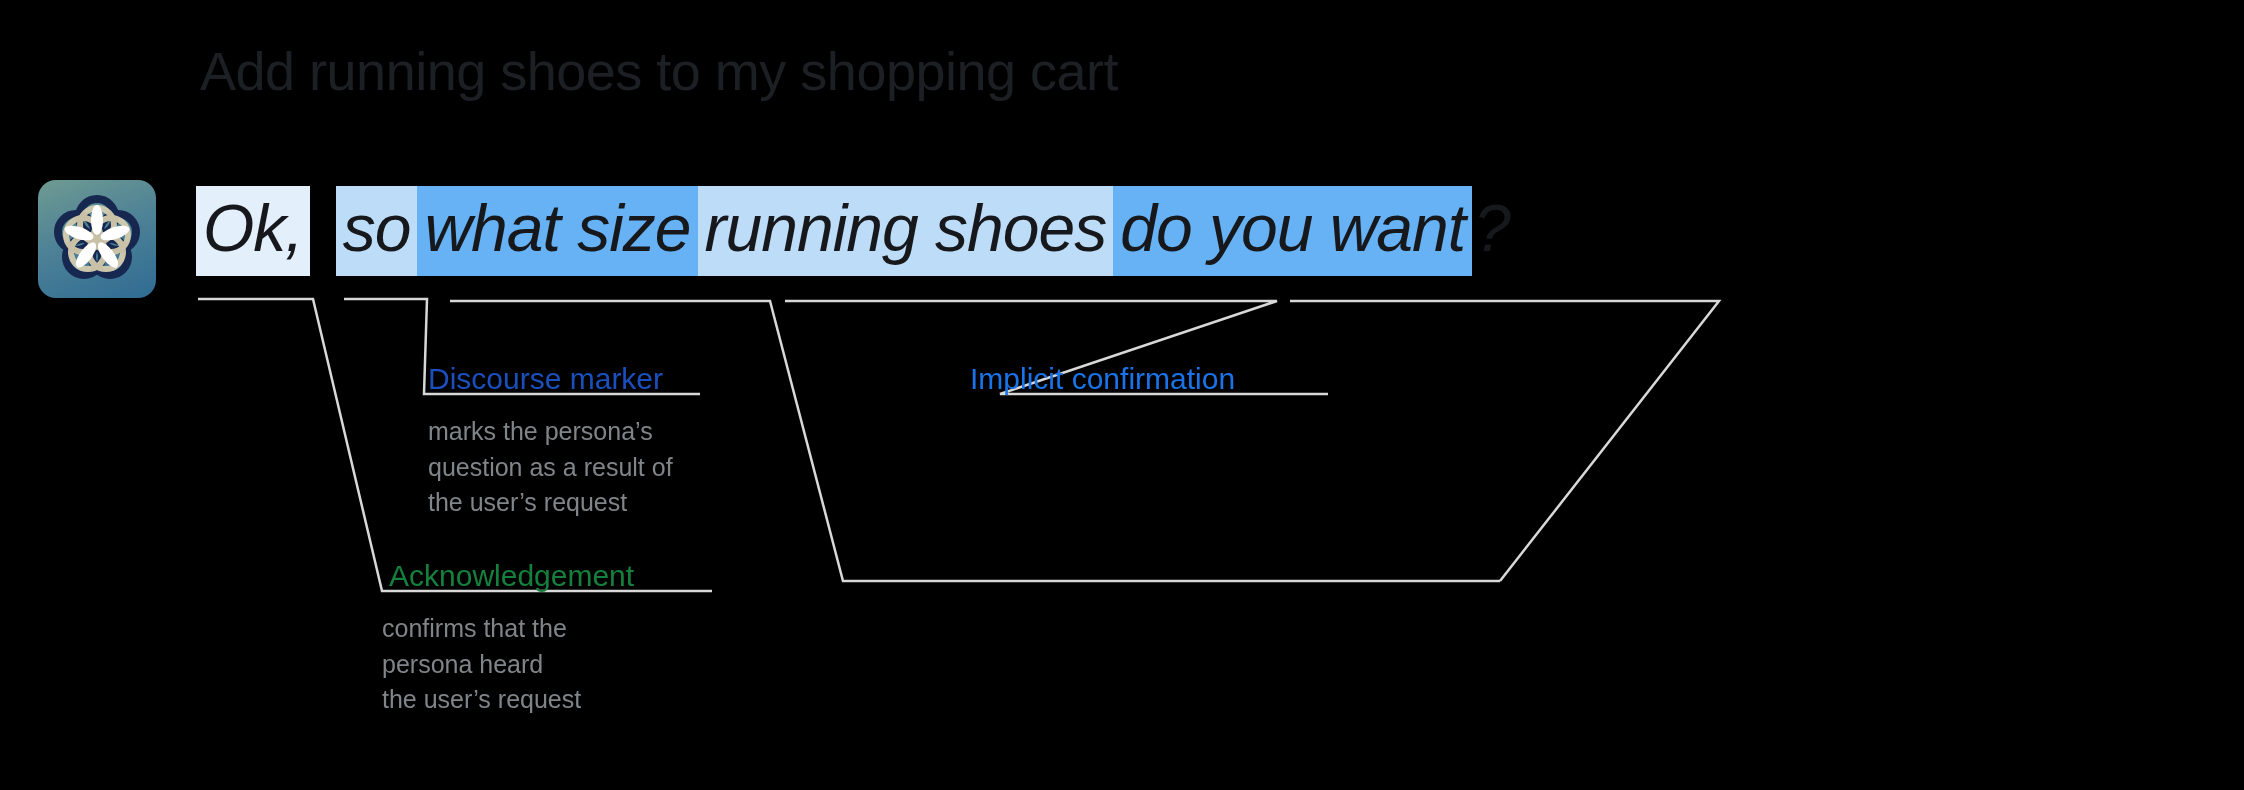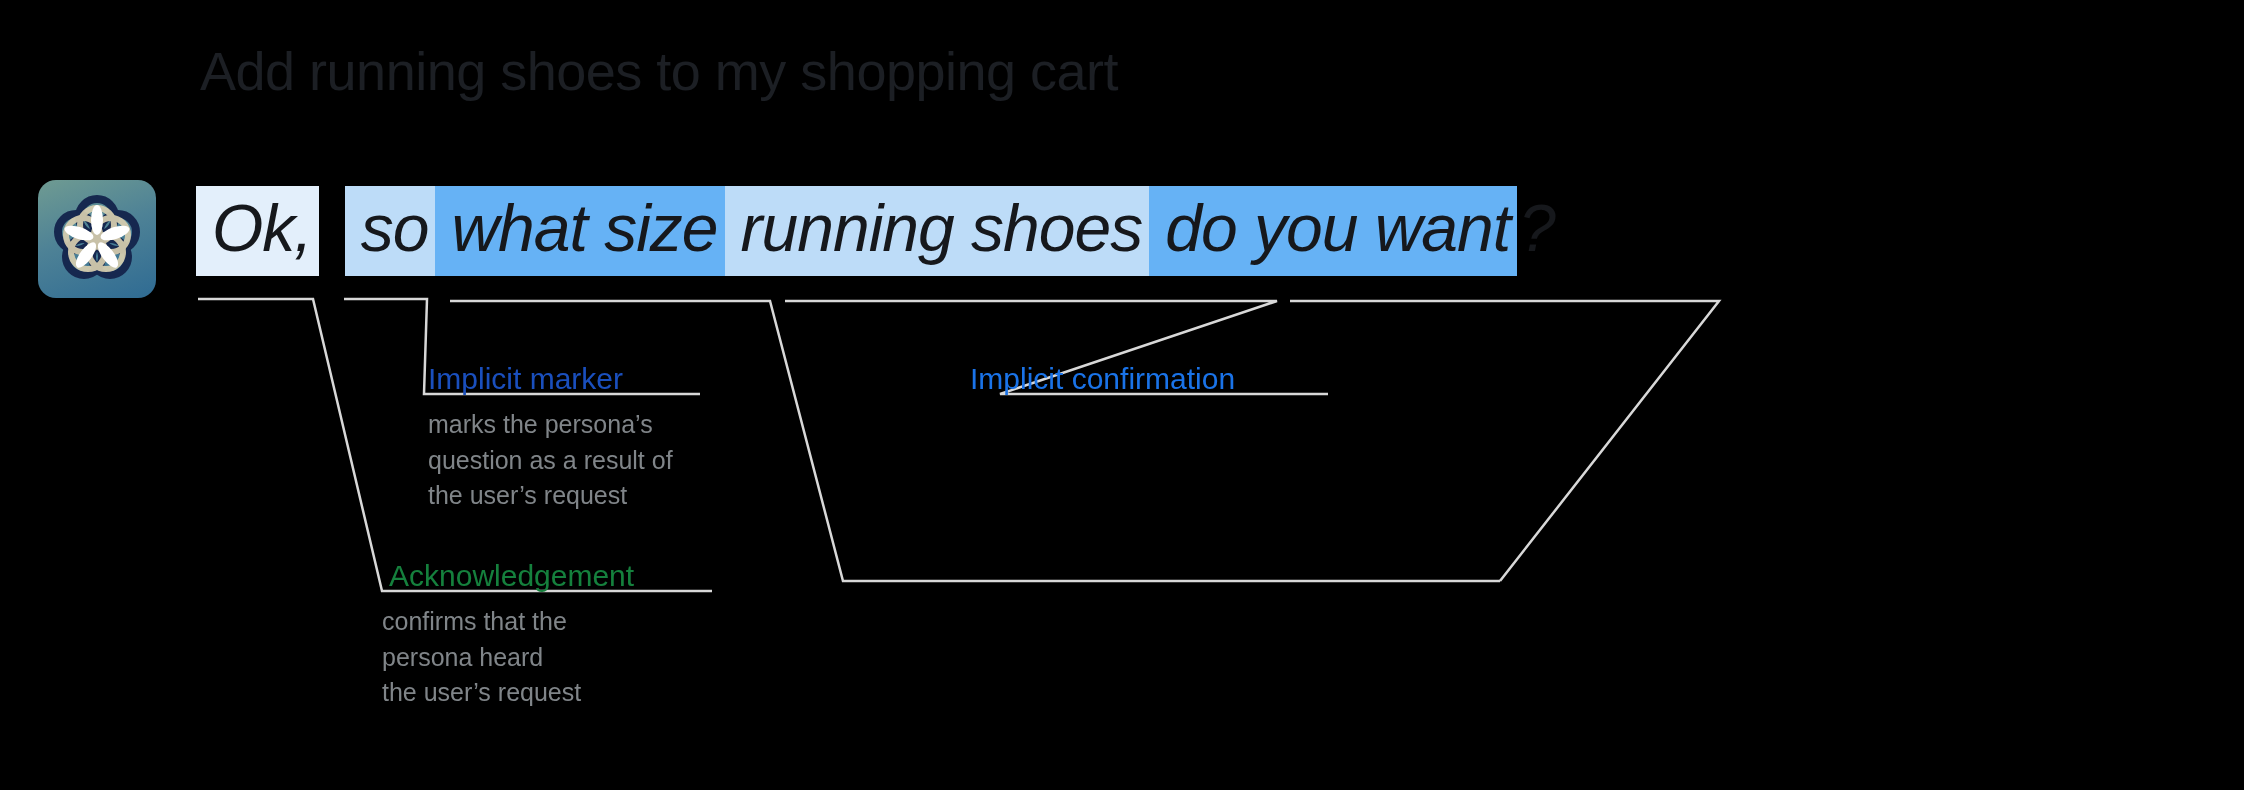--- a/index.html
+++ b/index.html
@@ -66,21 +66,21 @@
     height: 108px;
     white-space: nowrap;
     font-size: 66px;
     font-style: italic;
     font-weight: 400;
     color: #16181c;
     letter-spacing: -1px;
   }
   .seg {
     display: inline-block;
-    padding: 6px 7px 10px 16px;
+    padding: 6px 7px 10px 7px;
     line-height: 1.12;
     vertical-align: top;
   }
   .seg.gap { margin-right: 26px; }
   .seg.tight { }
   .tail {
     display: inline-block;
     padding: 6px 0 10px 2px;
     line-height: 1.12;
     vertical-align: top;
@@ -91,21 +91,21 @@
   .ann {
     position: absolute;
   }
   .ann-title {
     font-size: 30px;
     line-height: 1.0;
     white-space: nowrap;
     padding-bottom: 6px;
   }
   .ann-body {
-    margin-top: 7px;
+    margin-top: 14px;
     font-size: 25px;
     line-height: 1.42;
     color: #808589;
     white-space: pre-line;
   }
 </style>
 </head>
 <body style="background: rgb(0, 0, 0);">
 
 <div id="stage" style="background: rgb(0, 0, 0); width: 2058px; height: 790px;">
@@ -151,21 +151,21 @@
           <ellipse cx="-11" cy="16" rx="6" ry="15" transform="rotate(216 -11 16)"></ellipse>
           <ellipse cx="-18" cy="-6" rx="6" ry="15" transform="rotate(288 -18 -6)"></ellipse>
         </g>
       </g>
     </svg>
   </div>
 
   <div class="utterance"><span class="seg gap" style="background-color: rgb(227, 239, 251);">Ok,</span><span class="seg tight" style="background-color: rgb(189, 220, 248);">so</span><span class="seg tight" style="background-color: rgb(102, 178, 245);">what size</span><span class="seg tight" style="background-color: rgb(189, 220, 248);">running shoes</span><span class="seg" style="background-color: rgb(102, 178, 245);">do you want</span><span class="tail">?</span></div>
 
   <div class="ann" style="left:428px; top:364px; width:330px;">
-    <div class="ann-title" style="color: rgb(26, 79, 189);">Implicit marker</div>
+    <div class="ann-title" style="color: rgb(26, 79, 189);">Discourse marker</div>
     <div class="ann-body" style="color: rgb(128, 133, 137);">marks the persona’s
 question as a result of
 the user’s request</div>
   </div>
 
   <div class="ann" style="left:970px; top:364px; width:350px;">
     <div class="ann-title" style="color: rgb(26, 115, 232);">Implicit confirmation</div>
   </div>
 
   <div class="ann" style="left:382px; top:561px; width:340px;">

